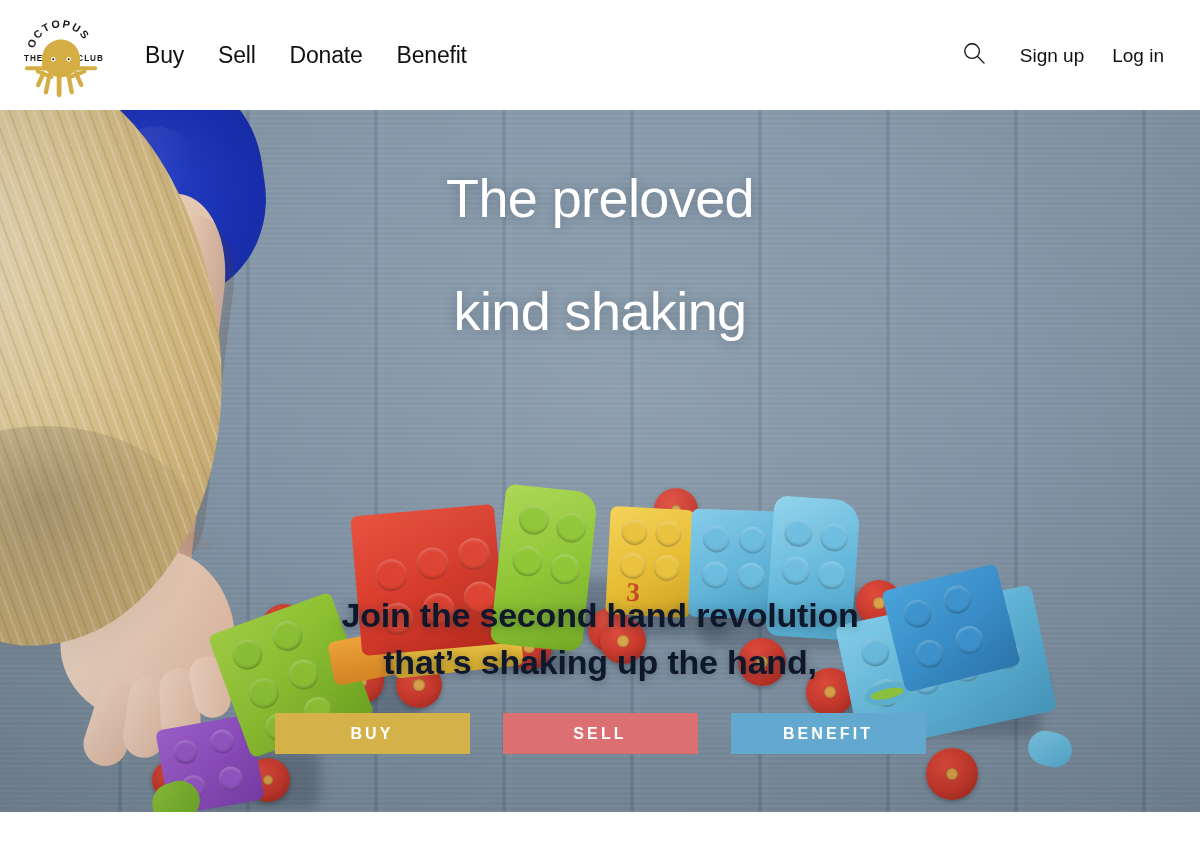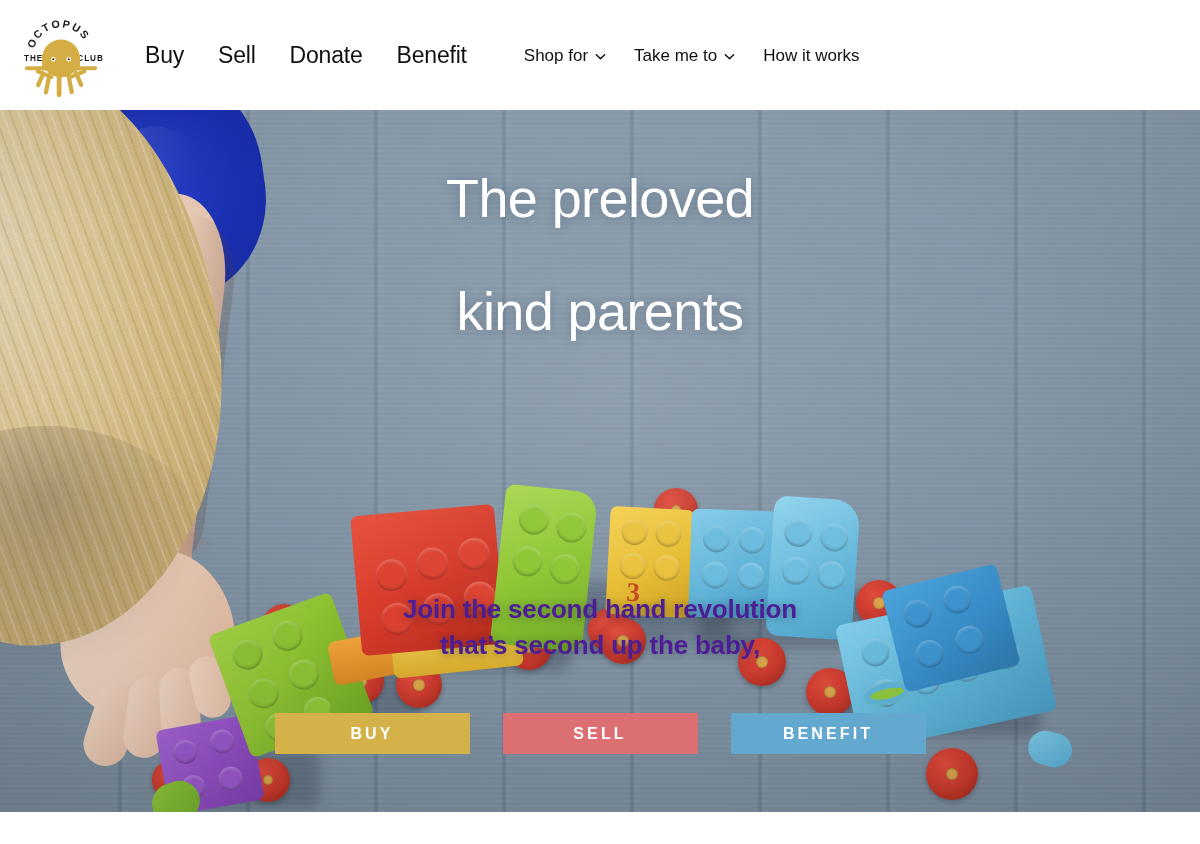--- a/index.html
+++ b/index.html
@@ -239,22 +239,22 @@
     line-height: 1.045;
     font-weight: 400;
     letter-spacing: -0.6px;
     text-shadow: 0 1px 12px rgba(30,45,60,0.30);
   }
   .subcopy {
     position:absolute;
     left:0; right:0;
     top: 482px;
     text-align:center;
-    color:#4c1d95;
-    font-size: 26px;
+    color:#0f172a;
+    font-size: 34px;
     line-height: 1.37;
     font-weight: 700;
     letter-spacing: -0.2px;
     text-shadow: 0 1px 9px rgba(30,45,60,0.42);
   }
   .cta-row {
     position:absolute;
     left:0; right:0;
     top: 603px;
     display:flex;
@@ -314,42 +314,33 @@
       </svg>
     </a>
 
     <nav class="nav-primary">
       <a class="nav-link" href="#">Buy</a>
       <a class="nav-link" href="#">Sell</a>
       <a class="nav-link" href="#">Donate</a>
       <a class="nav-link" href="#">Benefit</a>
     </nav>
 
-    <nav class="nav-secondary">
-      <a class="nav-link" href="#">
-        <span>Shop for</span>
-        <span class="chev">
-          <svg width="11" height="11" viewBox="0 0 12 12" aria-hidden="true">
-            <path d="M1.5 4 L6 8.5 L10.5 4" fill="none" stroke="#111" stroke-width="1.6" stroke-linecap="round" stroke-linejoin="round"></path>
+
+    <div class="nav-right">
+      <button class="search-btn" aria-label="Search">
+        <span>
+          <svg width="25" height="25" viewBox="0 0 26 26" aria-hidden="true">
+            <circle cx="10.5" cy="10.5" r="7.6" fill="none" stroke="#111" stroke-width="1.4"></circle>
+            <line x1="16.2" y1="16.2" x2="23" y2="23" stroke="#111" stroke-width="1.4" stroke-linecap="round"></line>
           </svg>
         </span>
-      </a>
-      <a class="nav-link" href="#">
-        <span>Take me to</span>
-        <span class="chev">
-          <svg width="11" height="11" viewBox="0 0 12 12" aria-hidden="true">
-            <path d="M1.5 4 L6 8.5 L10.5 4" fill="none" stroke="#111" stroke-width="1.6" stroke-linecap="round" stroke-linejoin="round"></path>
-          </svg>
-        </span>
-      </a>
-      <a class="nav-link" href="#">
-        <span>How it works</span>
-      </a>
-    </nav>
-
+      </button>
+      <a class="nav-link" href="#">Sign up</a>
+      <a class="nav-link" href="#">Log in</a>
+    </div>
   </header>
 
   <section class="hero" style="background-color: rgb(127, 150, 169);">
 
     <div class="hero-photo">
       <div class="deck"></div>
       <div class="deck-grain"></div>
 
       <div class="child">
         <div class="shirt"></div>
@@ -517,26 +508,26 @@
       </div>
 
       <div class="deck-vign"></div>
     </div>
 
     <div class="hero-copy">
 
       <h1 class="headline">
         <span>The preloved</span><br>
         <br>
-        <span>kind parents</span>
+        <span>kind shaking</span>
       </h1>
 
       <p class="subcopy">
         <span>Join the second hand revolution</span><br>
-        <span>that’s second up the baby,</span><br>
+        <span>that’s shaking up the hand,</span><br>
       </p>
 
       <div class="cta-row">
         <a class="cta" href="#" id="cta-buy" style="background: rgb(212, 178, 73);">BUY</a>
         <a class="cta" href="#" id="cta-sell" style="background: rgb(220, 111, 114);">SELL</a>
         <a class="cta" href="#" id="cta-benefit" style="background: rgb(99, 168, 206);">BENEFIT</a>
       </div>
     </div>
   </section>
 

